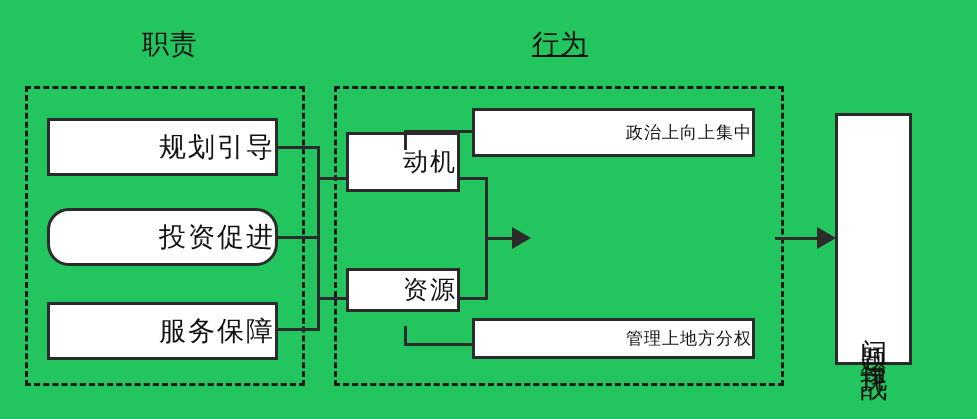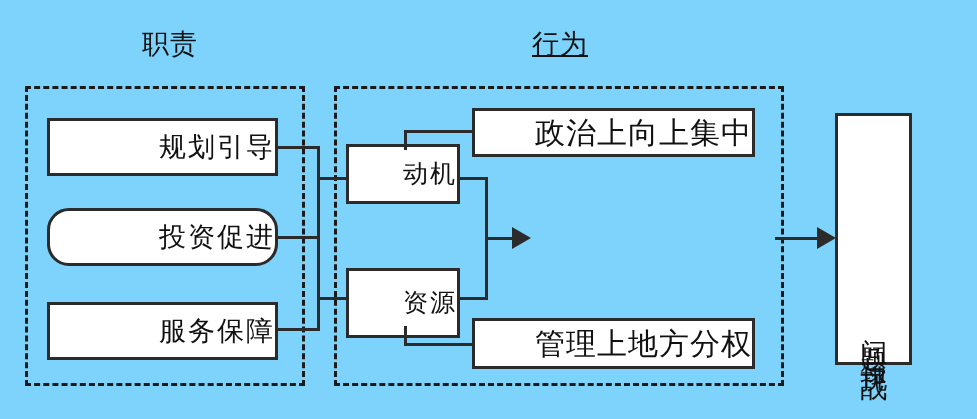--- a/index.html
+++ b/index.html
@@ -4,21 +4,21 @@
 <style>
   html, body {
     margin: 0;
     padding: 0;
     background: #ffffff;
   }
   #canvas {
     position: relative;
     width: 977px;
     height: 419px;
-    background: #7dd3fc;
+    background: #22c55e;
     font-family: "DejaVu Serif", "Liberation Serif", serif;
     overflow: hidden;
   }
 
   
   .group-box {
     position: absolute;
     border: 3px dashed #1a1a1a;
     background: transparent;
     box-sizing: border-box;
@@ -40,21 +40,21 @@
     background: #ffffff;
     box-sizing: border-box;
     display: flex;
     align-items: center;
     justify-content: flex-end;
     color: #111111;
     line-height: 1.05;
   }
   .node.sz-duty   { font-size: 27px; letter-spacing: 2px; }
   .node.sz-small  { font-size: 25px; letter-spacing: 2px; }
-  .node.sz-wide   { font-size: 30px; letter-spacing: 1px; }
+  .node.sz-wide   { font-size: 17px; letter-spacing: 1px; }
   .node.sz-main   { font-size: 28px; letter-spacing: 3px; }
   .node.vertical {
     writing-mode: vertical-rl;
     text-orientation: upright;
     font-size: 27px;
     letter-spacing: 9px;
     padding-top: 6px;
   }
 
   
@@ -104,45 +104,45 @@
   <div class="line-h" style="left:278px; top:236px; width:42px;"></div>
 
   <div class="line-h" style="left:278px; top:328px; width:42px;"></div>
 
   <div class="line-v" style="left:317px; top:146px; width:3px; height:185px;"></div>
 
   <div class="line-h" style="left:317px; top:177px; width:32px;"></div>
 
   <div class="line-h" style="left:317px; top:297px; width:32px;"></div>
 
-  <div class="node sz-small" style="left:346px; top:144px; width:114px; height:60px;">
+  <div class="node sz-small" style="left:346px; top:132px; width:114px; height:60px;">
     <span>动机</span>
   </div>
 
-  <div class="node sz-small" style="left:346px; top:268px; width:114px; height:70px;">
+  <div class="node sz-small" style="left:346px; top:268px; width:114px; height:44px;">
     <span>资源</span>
   </div>
 
   <div class="line-v" style="left:404px; top:130px; height:20px;"></div>
   <div class="line-h" style="left:404px; top:130px; width:70px;"></div>
 
   <div class="line-v" style="left:404px; top:326px; height:20px;"></div>
   <div class="line-h" style="left:404px; top:343px; width:70px;"></div>
 
   <div class="line-h" style="left:460px; top:177px; width:28px;"></div>
   <div class="line-h" style="left:460px; top:297px; width:28px;"></div>
   <div class="line-v" style="left:485px; top:177px; height:123px;"></div>
   <div class="line-h" style="left:485px; top:237px; width:28px;"></div>
   <div class="arrow-head" style="left:512px; top:227px;"></div>
 
   <div class="node sz-wide" style="left:472px; top:108px; width:283px; height:49px;">
     <span>政治上向上集中</span>
   </div>
 
-  <div class="node sz-wide" style="left:472px; top:318px; width:283px; height:51px;">
+  <div class="node sz-wide" style="left:472px; top:318px; width:283px; height:41px;">
     <span>管理上地方分权</span>
   </div>
 
 
   <div class="line-h" style="left:775px; top:237px; width:45px;"></div>
   <div class="arrow-head" style="left:817px; top:227px;"></div>
 
   <div class="node vertical" style="left:835px; top:113px; width:77px; height:252px;">
     <span>问题与挑战</span>
   </div>

